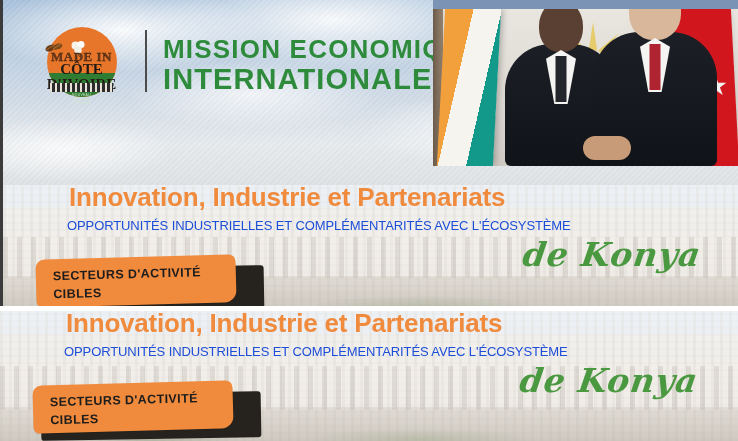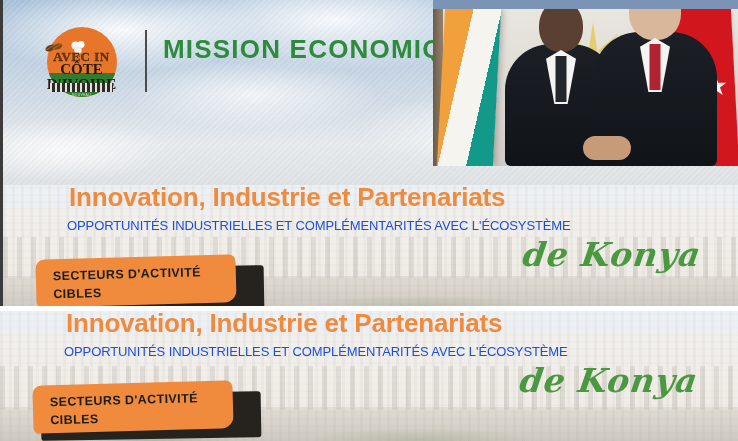--- a/index.html
+++ b/index.html
@@ -141,35 +141,36 @@
         <path d="M4 20 L22 9" stroke="#c98b45" stroke-width="1.2" fill="none"></path>
         <path d="M18 18 L34 8" stroke="#c98b45" stroke-width="1.2" fill="none"></path>
       </svg>
       <svg class="cotton" viewBox="0 0 38 36">
         <circle cx="13" cy="13" r="8" fill="#f6f3ea"></circle>
         <circle cx="24" cy="11" r="7" fill="#ffffff"></circle>
         <circle cx="18" cy="22" r="7.5" fill="#f2efe6"></circle>
         <path d="M19 30 L21 36" stroke="#4a3a1e" stroke-width="1.6" fill="none"></path>
       </svg>
       <div class="logo-text">
-        <div class="l1">AVEC IN</div>
+        <div class="l1">MADE IN</div>
         <div class="l2">CÔTE D'IVOIRE</div>
       </div>
       <div class="logo-band"></div>
       <div class="logo-sub">
         <div>NOUVEAU</div>
         <div>REGARD</div>
         <div>IVOIRIEN</div>
       </div>
     </div>
 
     <div class="logo-divider"></div>
 
     <div class="mission">
       <div class="m1">MISSION ECONOMIQUE</div>
+      <div class="m2">INTERNATIONALE</div>
     </div>
 
     <div class="photo">
       <div class="topband"></div>
       <div class="inner">
         <svg class="sun" viewBox="0 0 100 100">
           <g fill="#e8c95a" opacity=".85">
             <circle cx="50" cy="50" r="9"></circle>
             <g>
               <path d="M50 6 L55 40 L45 40 Z"></path>

